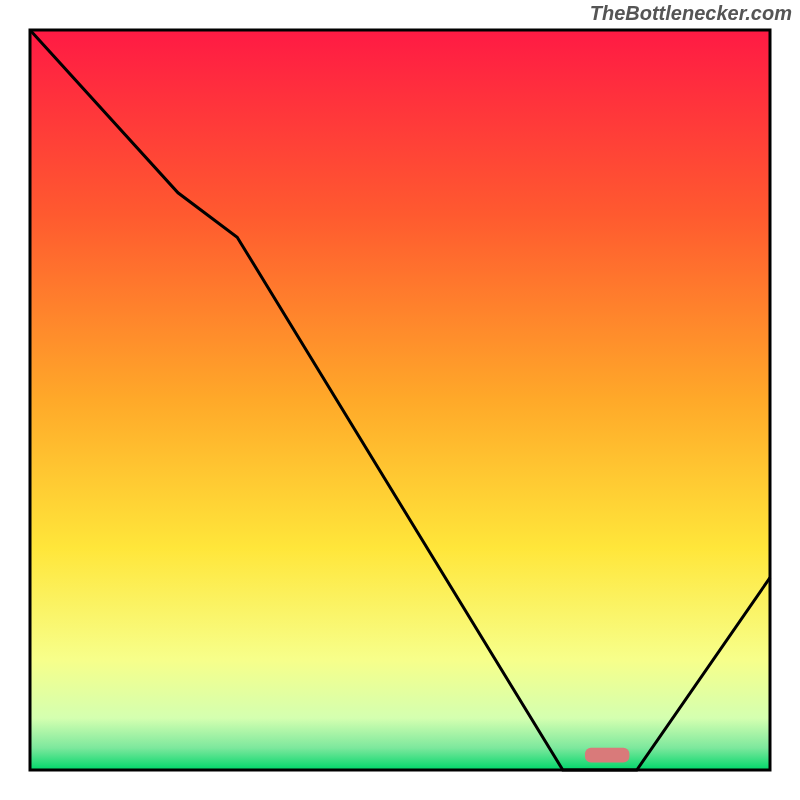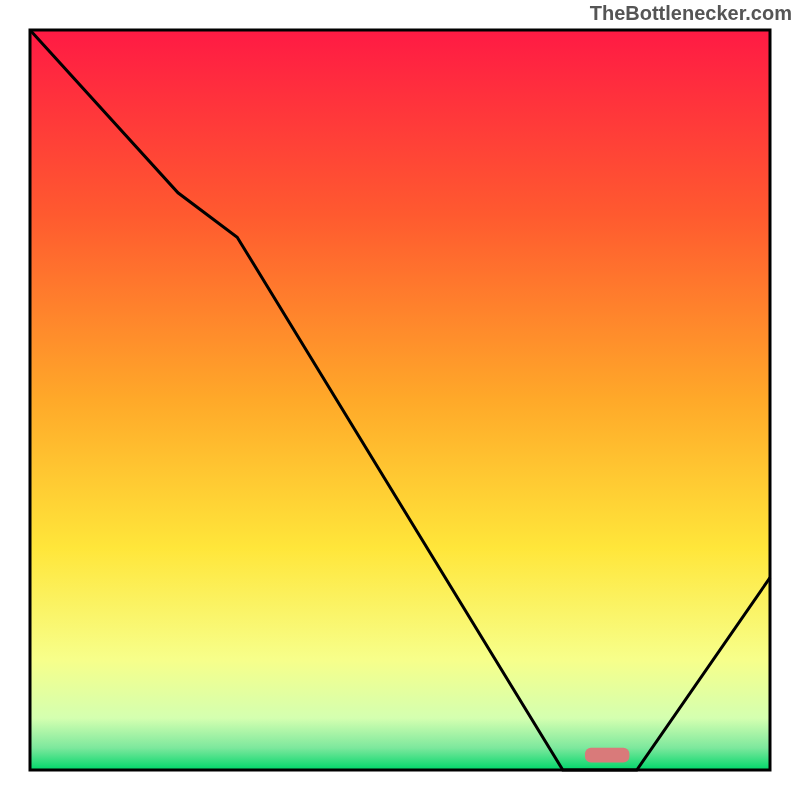--- a/index.html
+++ b/index.html
@@ -6,20 +6,21 @@
     margin: 0;
     padding: 0;
     width: 800px;
     height: 800px;
     font-family: Arial, sans-serif;
   }
   .container {
     position: relative;
     width: 800px;
     height: 700px;
+    font-style: italic;
   }
   .watermark {
     position: absolute;
     top: 2px;
     right: 8px;
     font-size: 20px;
     font-weight: bold;
     color: #555;
     z-index: 10;
   }

